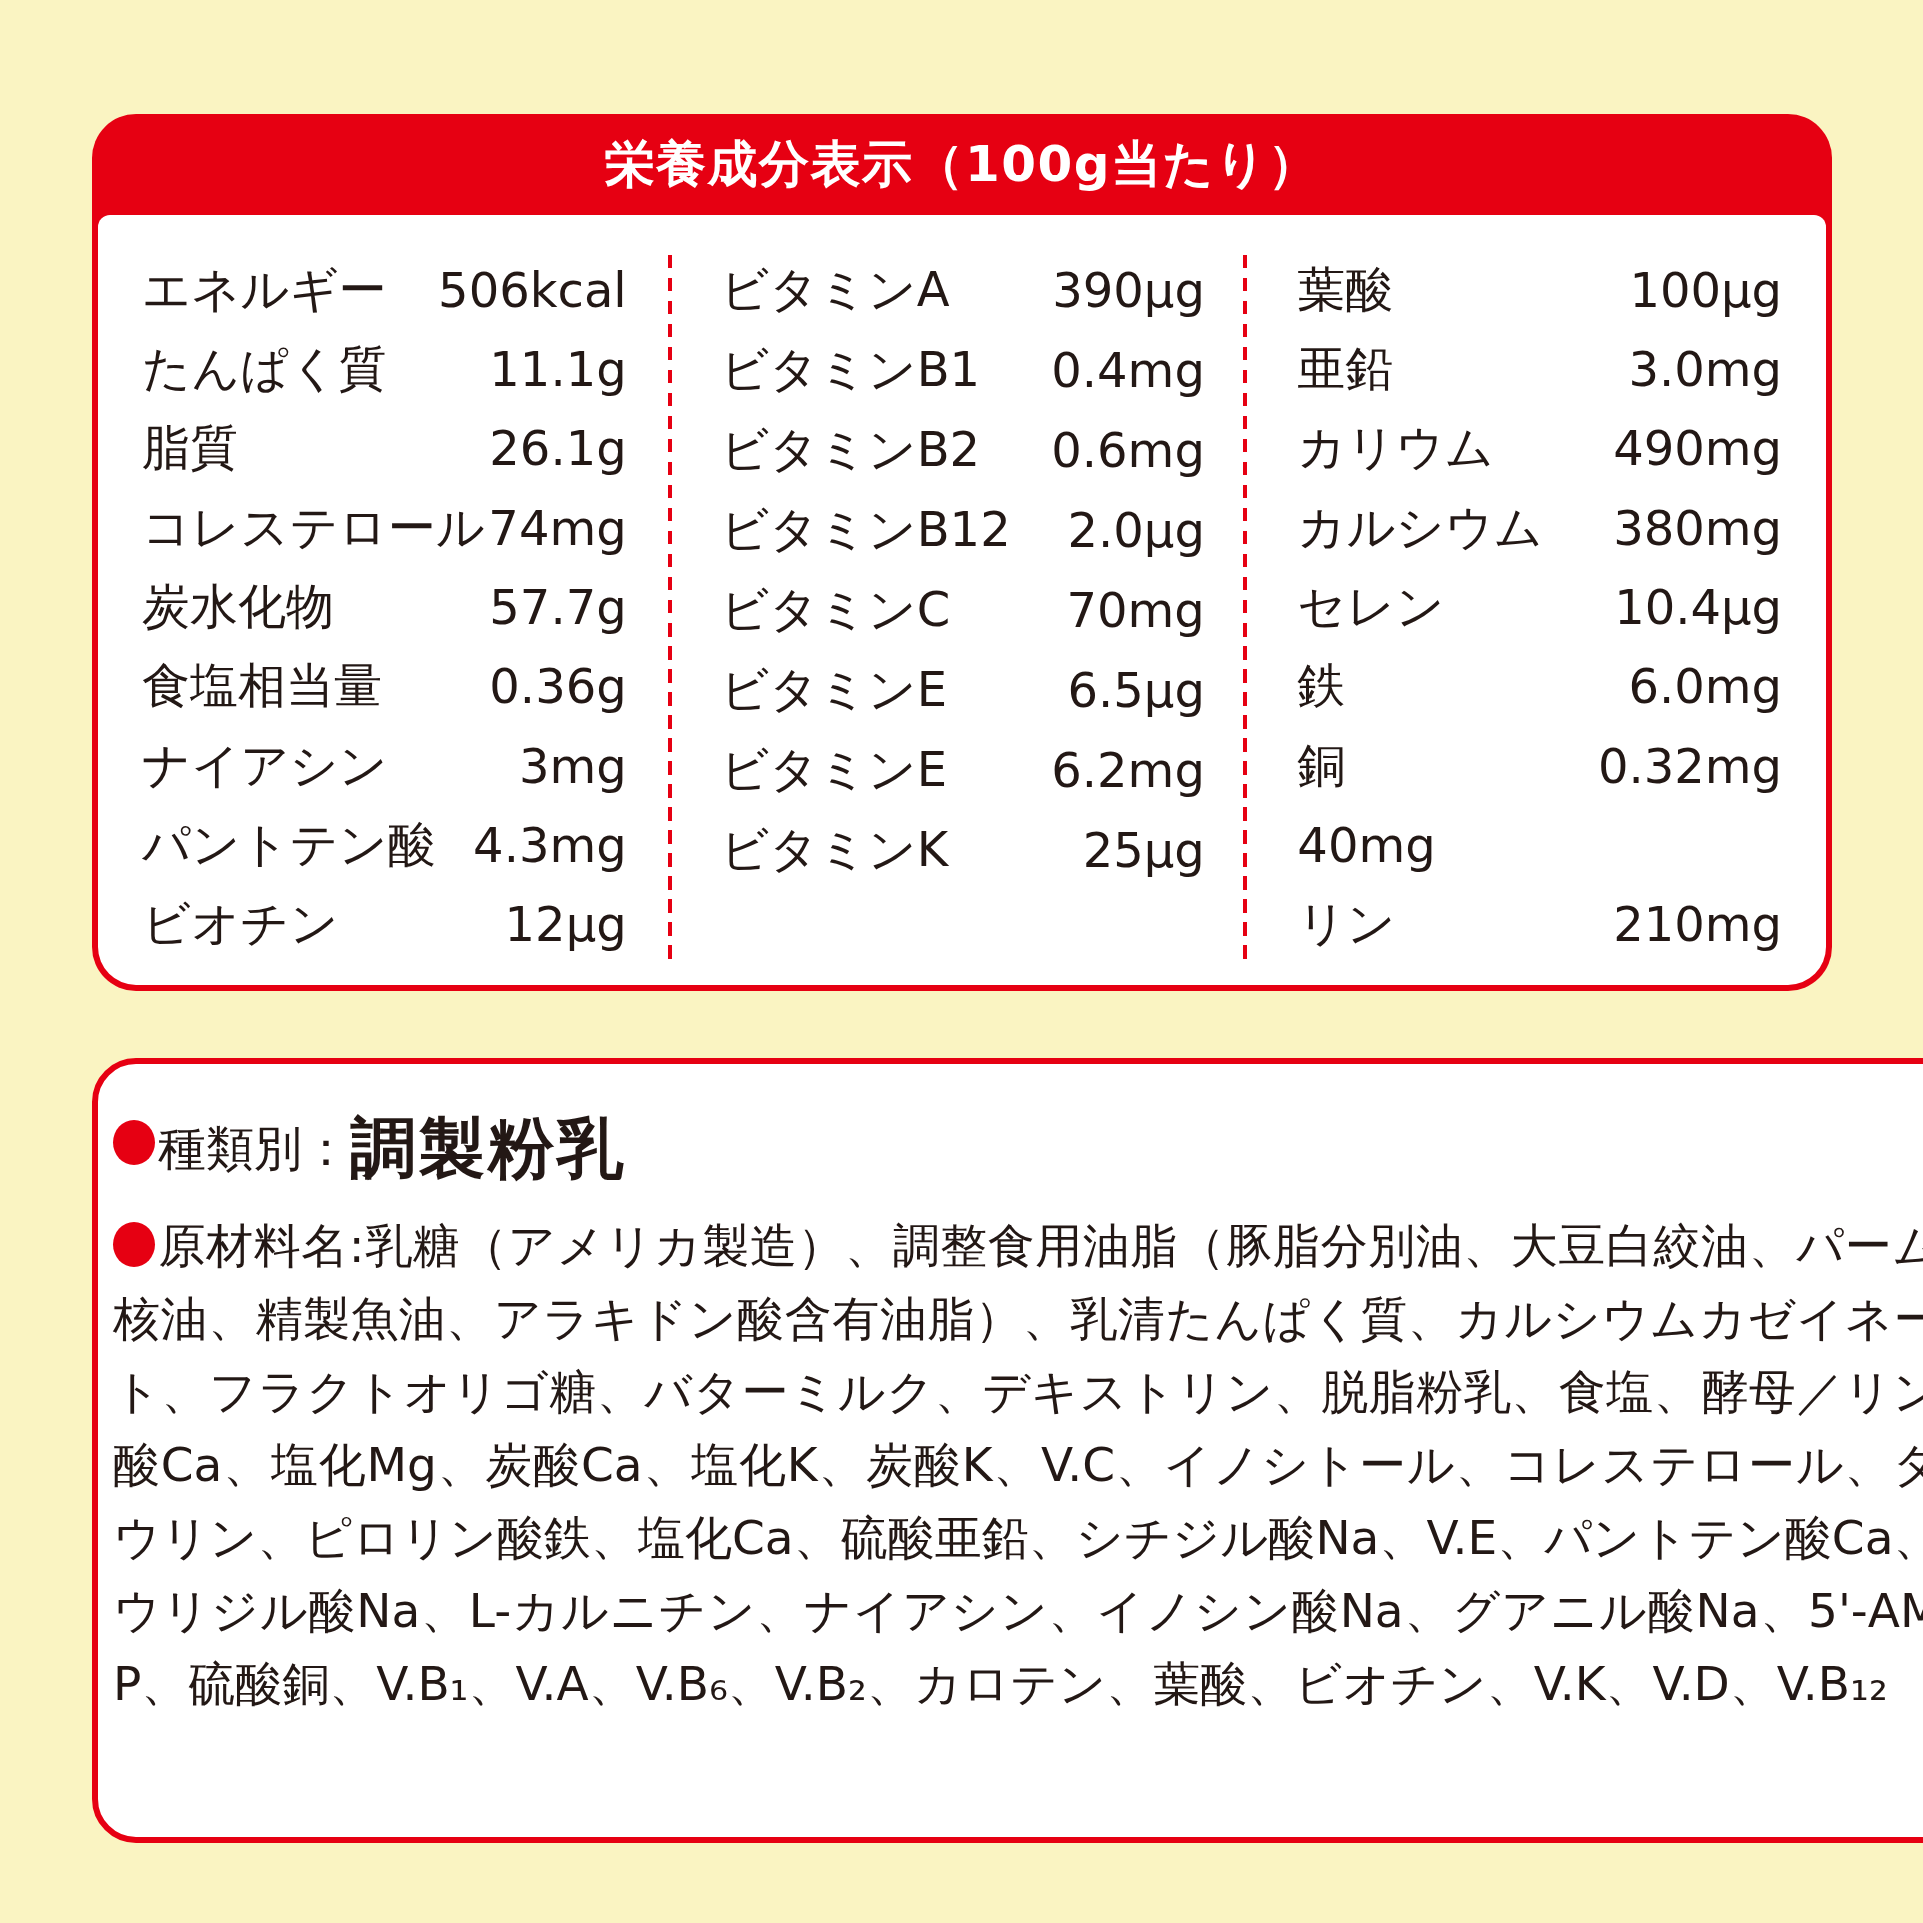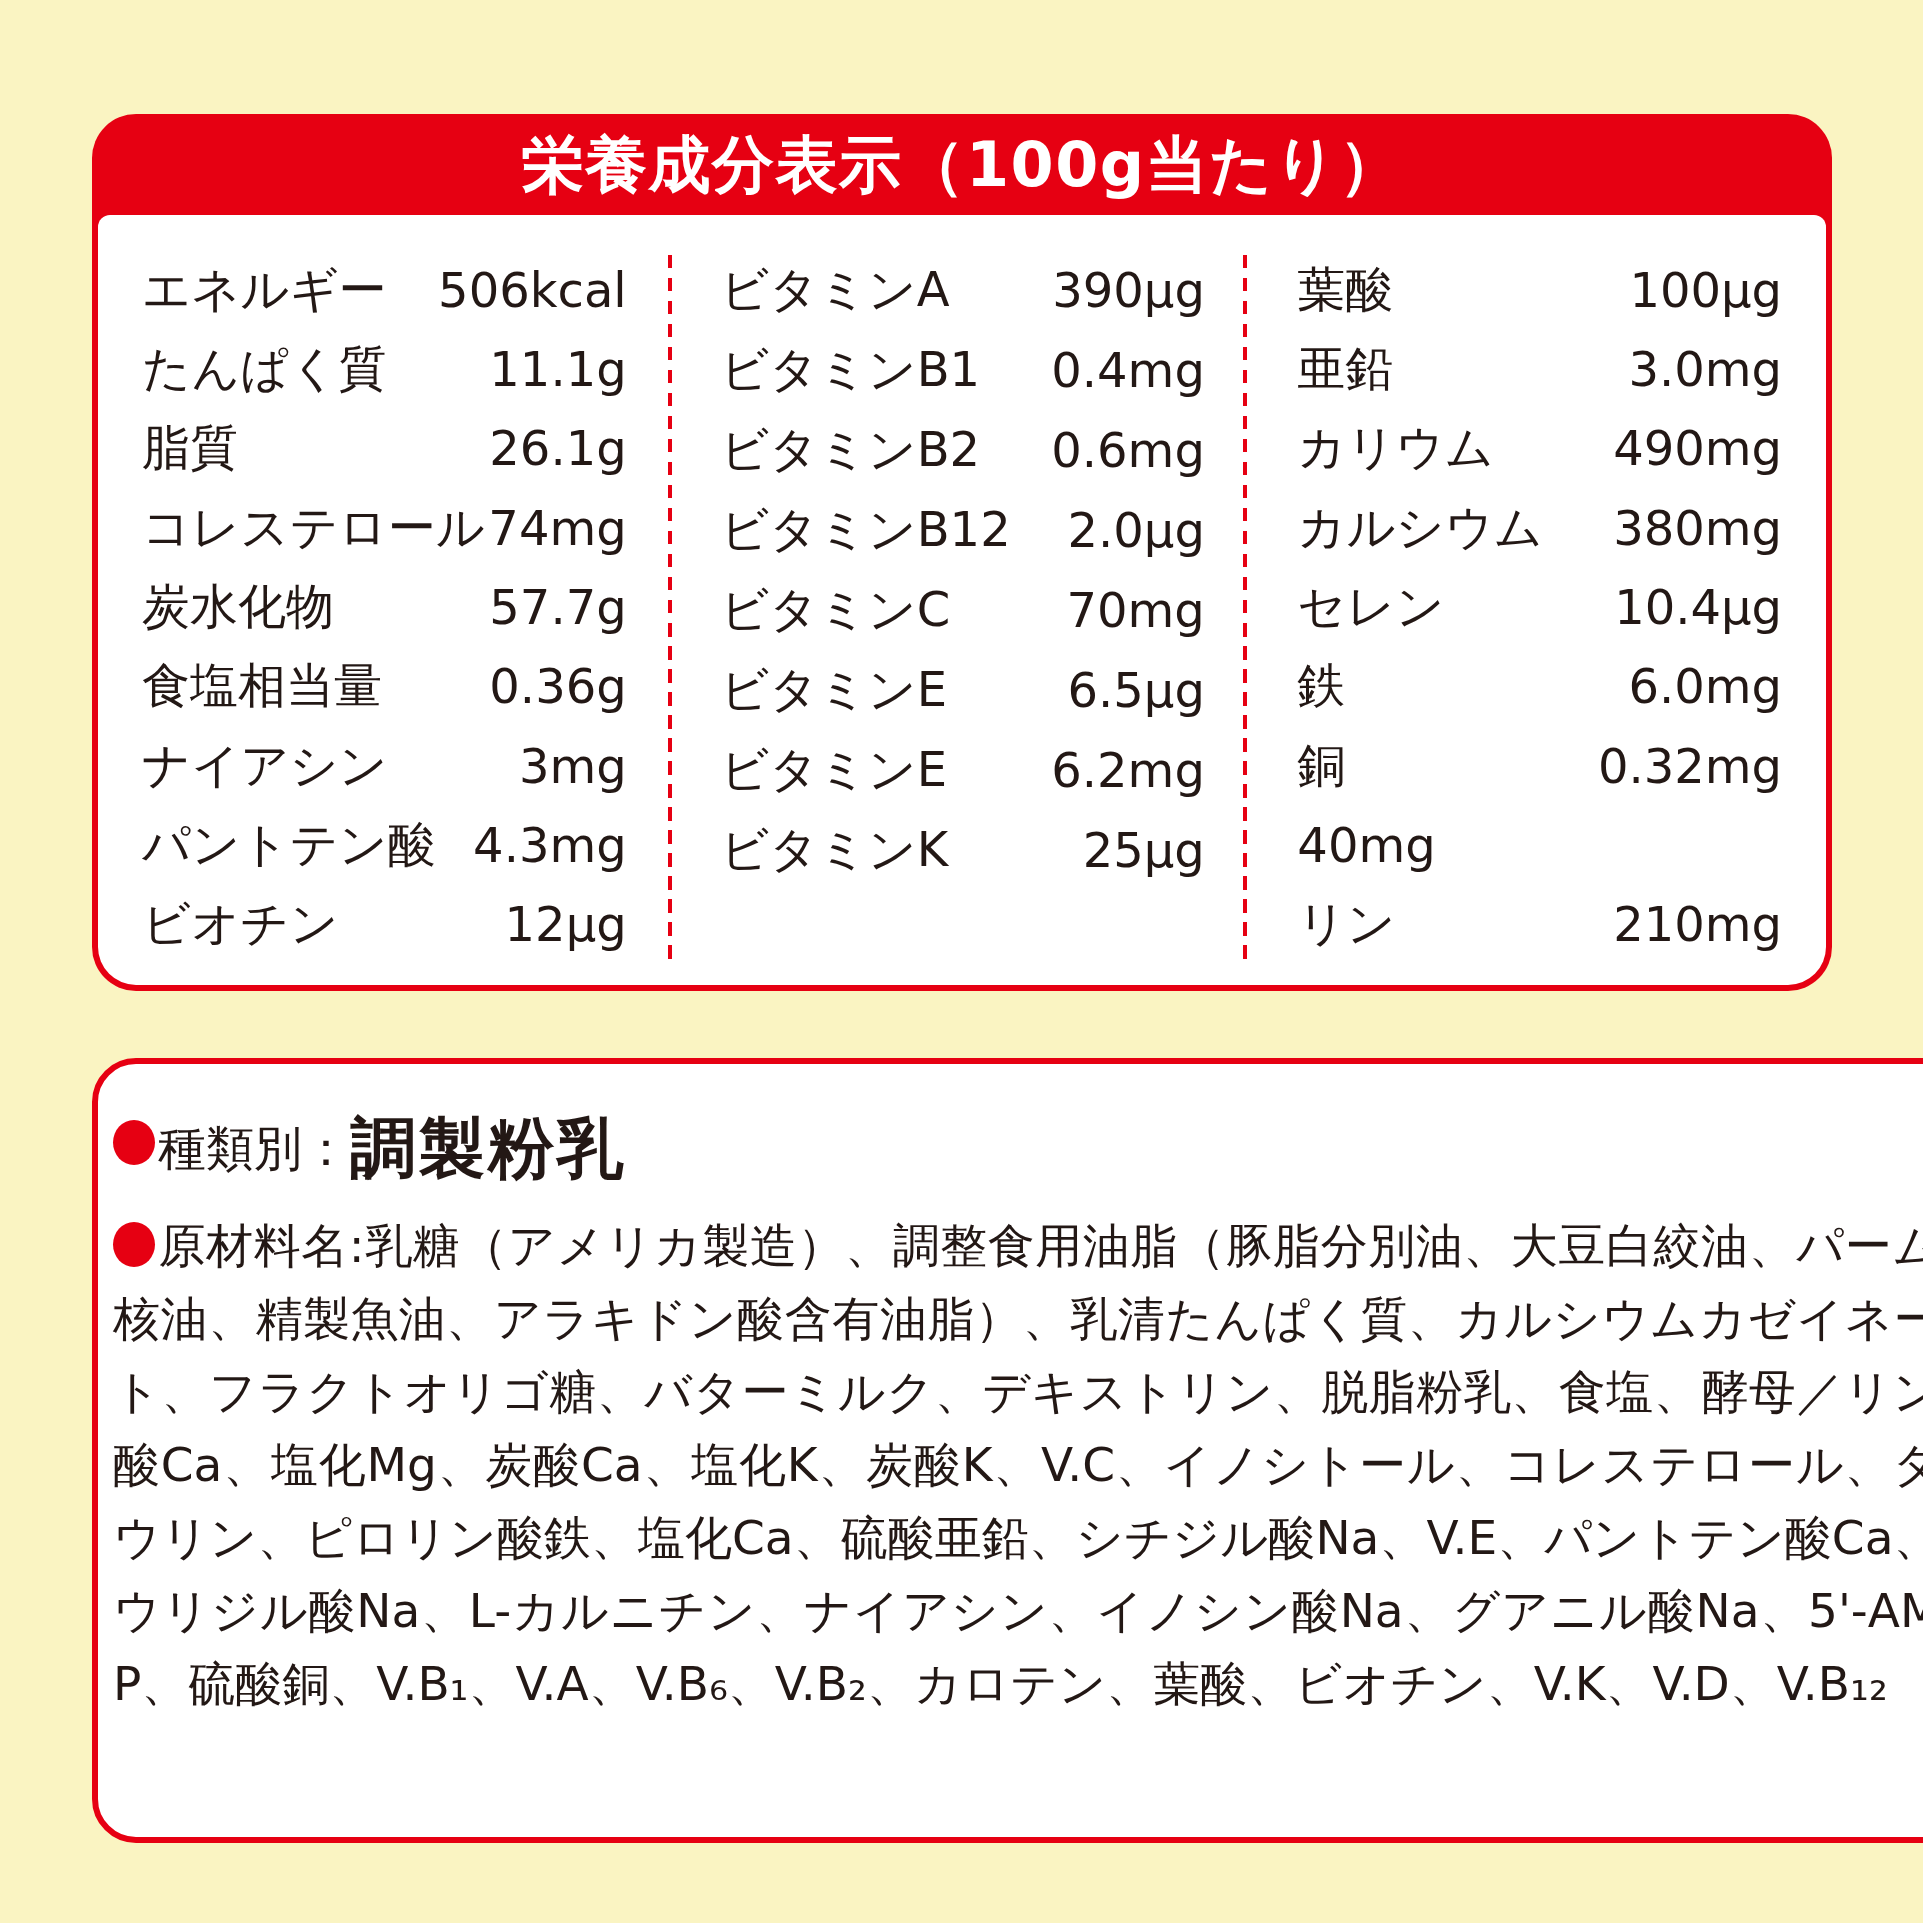--- a/index.html
+++ b/index.html
@@ -17,21 +17,21 @@
     position: absolute;
     left: 92px; top: 114px;
     width: 1740px; height: 877px;
     background: #E60012;
     border-radius: 44px;
   }
   .panel-title {
     height: 101px;
     display: flex; align-items: center; justify-content: center;
     color: #FFFFFF;
-    font-size: 62px; font-weight: bold;
+    font-size: 50px; font-weight: bold;
     letter-spacing: 1.5px;
   }
   .panel-body {
     position: absolute;
     left: 6px; right: 6px; top: 101px; bottom: 6px;
     background: #FFFFFF;
     border-radius: 12px 12px 38px 38px;
     display: flex;
     box-sizing: border-box;
     padding: 35px 0 21px 0;

